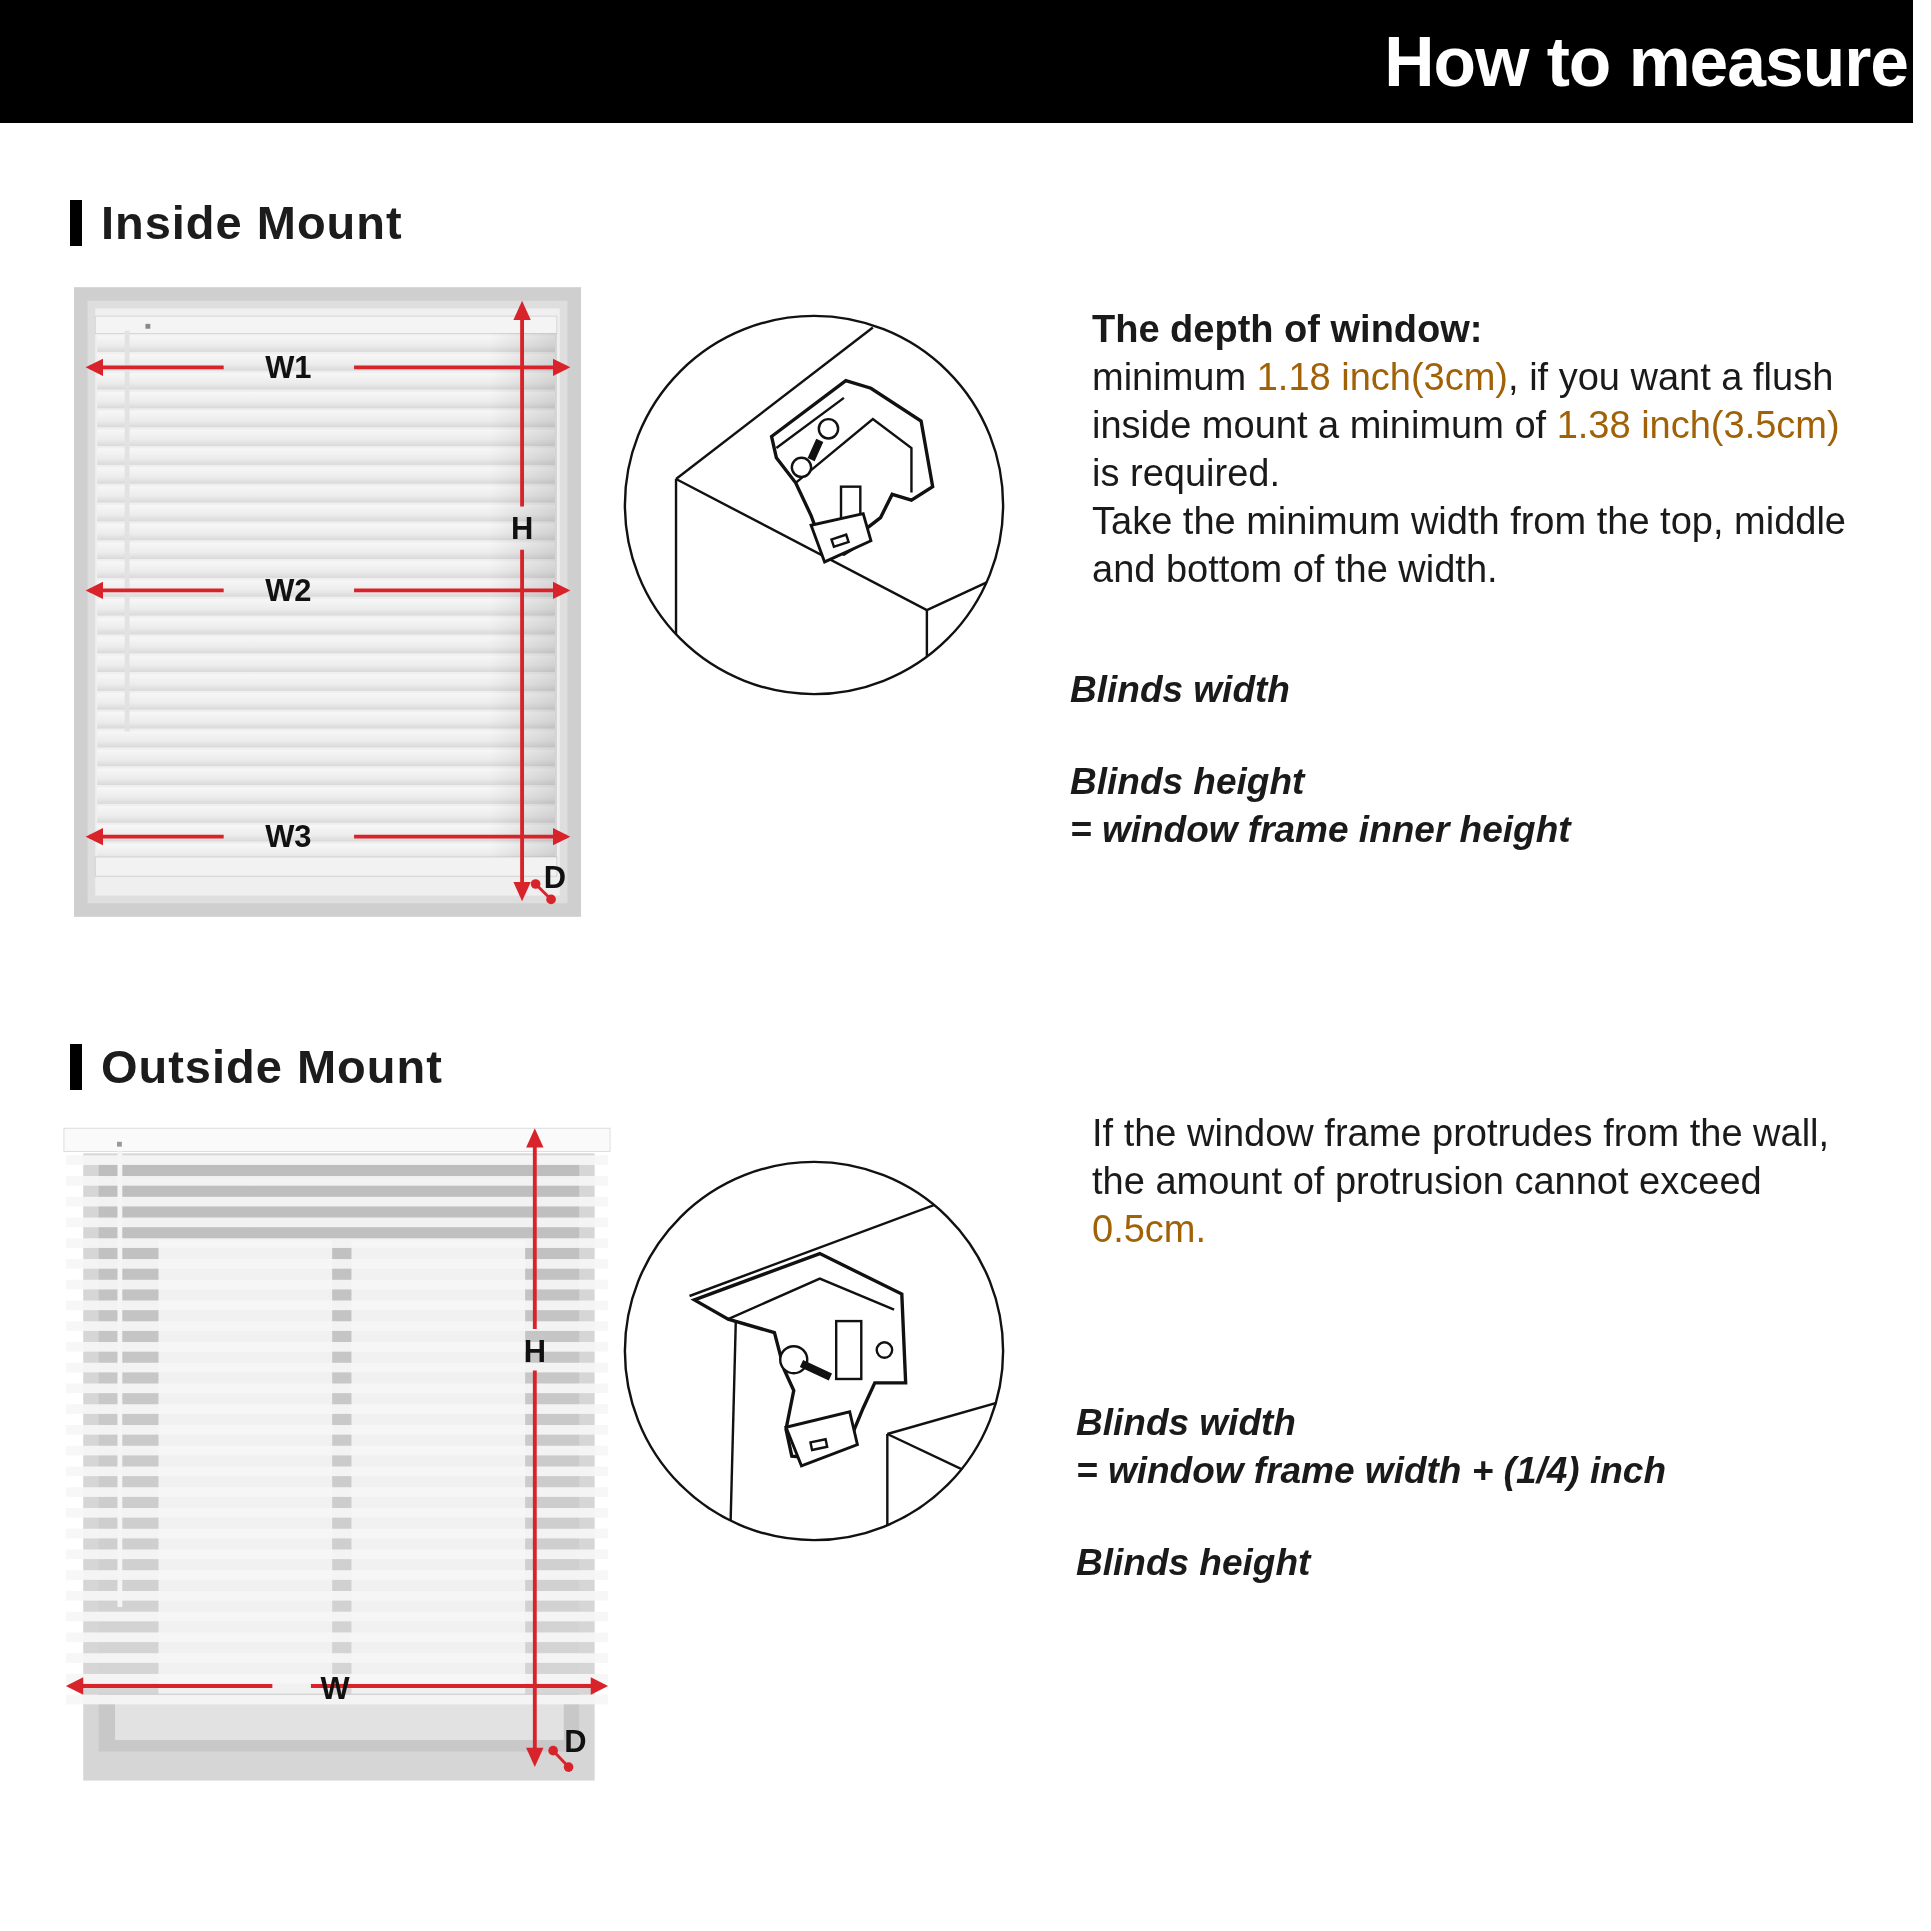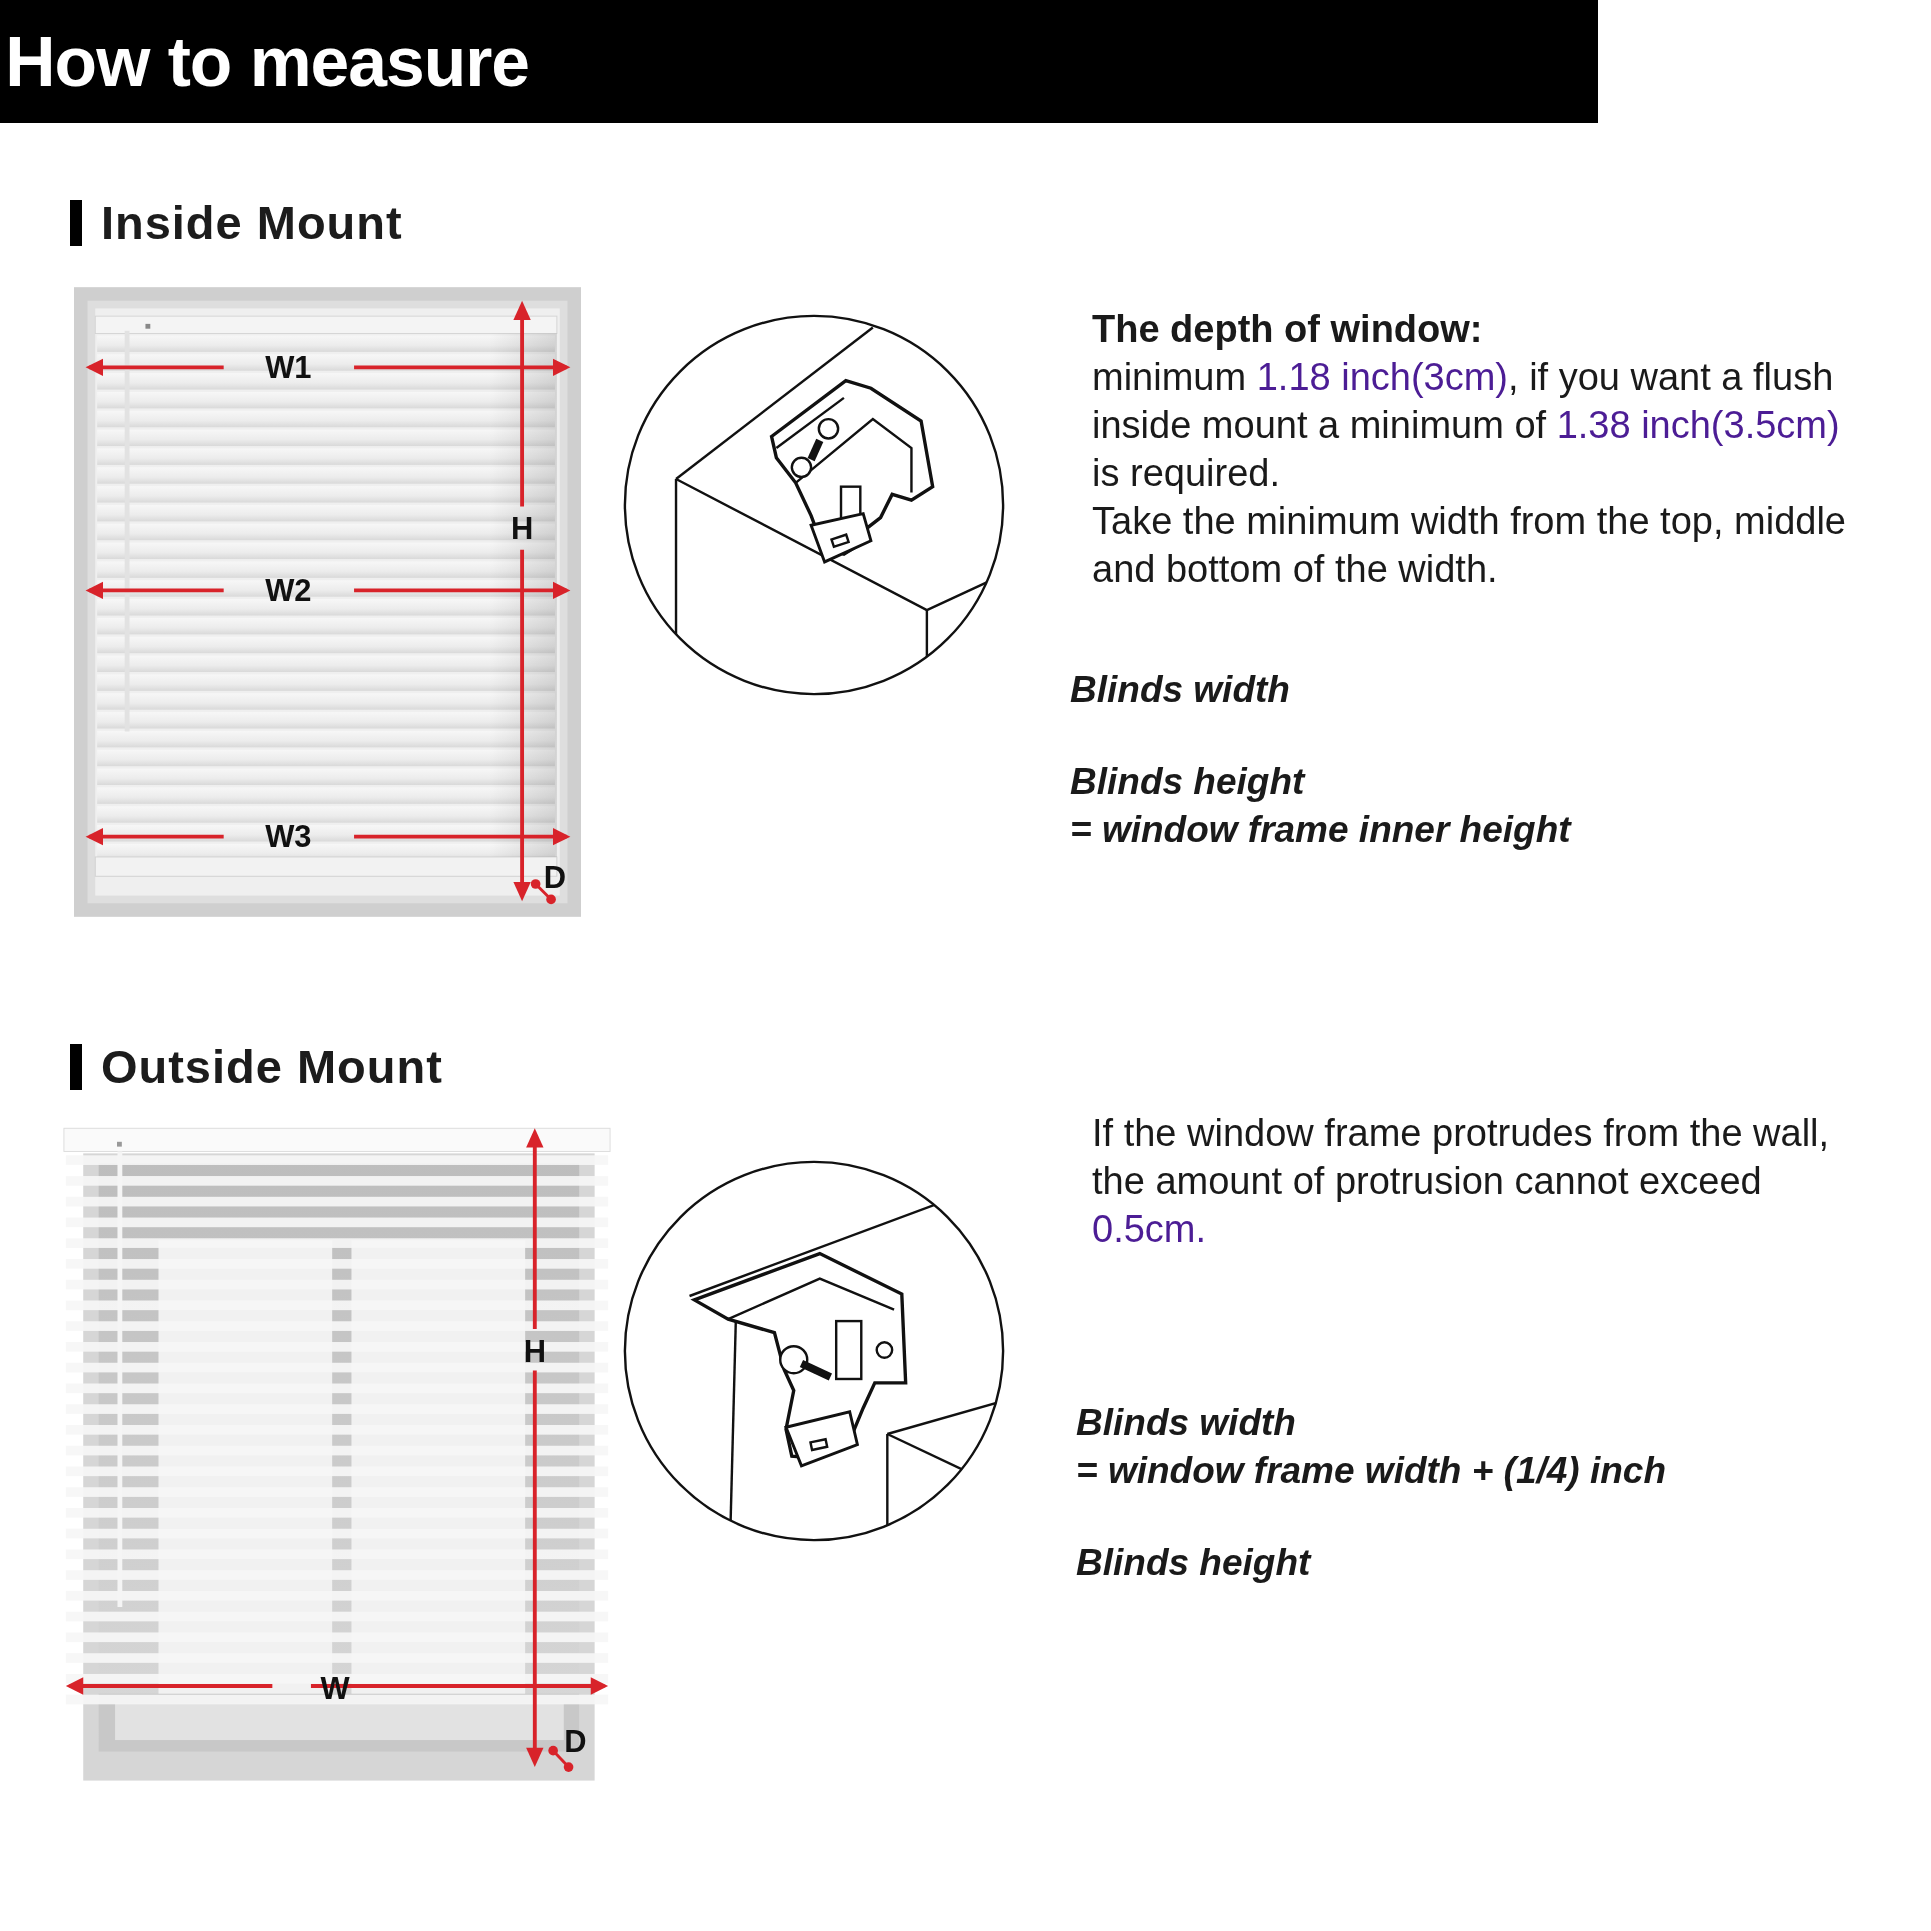--- a/index.html
+++ b/index.html
@@ -1,41 +1,41 @@
 <!DOCTYPE html>
 <html><head>
 <meta charset="utf-8">
 <style>
   * { box-sizing: border-box; margin: 0; padding: 0; }
   html, body { width: 1931px; height: 1931px; background: #ffffff; overflow: hidden; }
   body { position: relative; font-family: "Liberation Sans", sans-serif; color: #1a1a1a; }
 
   .header {
-    position: absolute; left: 0; top: 0; width: 1598px; height: 123px;
-    background: #000000; display: flex; align-items: center; justify-content: flex-start;
+    position: absolute; left: 0; top: 0; width: 1913px; height: 123px;
+    background: #000000; display: flex; align-items: center; justify-content: flex-end;
   }
   .header-title {
     color: #ffffff; font-family: "Liberation Sans", sans-serif; font-weight: bold;
     font-size: 71px; letter-spacing: -1px; transform: scaleX(0.98);
   }
 
   .section-heading {
     position: absolute; left: 70px; display: flex; align-items: center;
   }
   .section-bar { width: 11.6px; height: 46px; background: #000; margin-right: 19.3px; }
   .section-title { font-weight: bold; font-size: 47px; color: #1c1c1c; letter-spacing: 1px; }
 
   .diagram { position: absolute; }
   .diagram svg { display: block; }
 
   .circle-detail { position: absolute; }
 
   .text-block { position: absolute; font-family: "Liberation Sans", sans-serif; }
   .para { font-size: 38px; line-height: 48px; color: #1a1a1a; margin-left: 16px; }
-  .red { color: #4c1d95; }
+  .red { color: #a16207; }
   .formula-title { font-weight: bold; font-size: 37px; line-height: 48px; color: #1a1a1a; }
   .formula-eq { font-weight: bold; font-size: 37px; line-height: 48px; color: #1a1a1a; }
   .formula { margin-bottom: 44px; font-style: italic; }
 </style>
 </head>
 <body>
 
 <div class="header">
   <div class="header-title">How to measure</div>
 </div>

